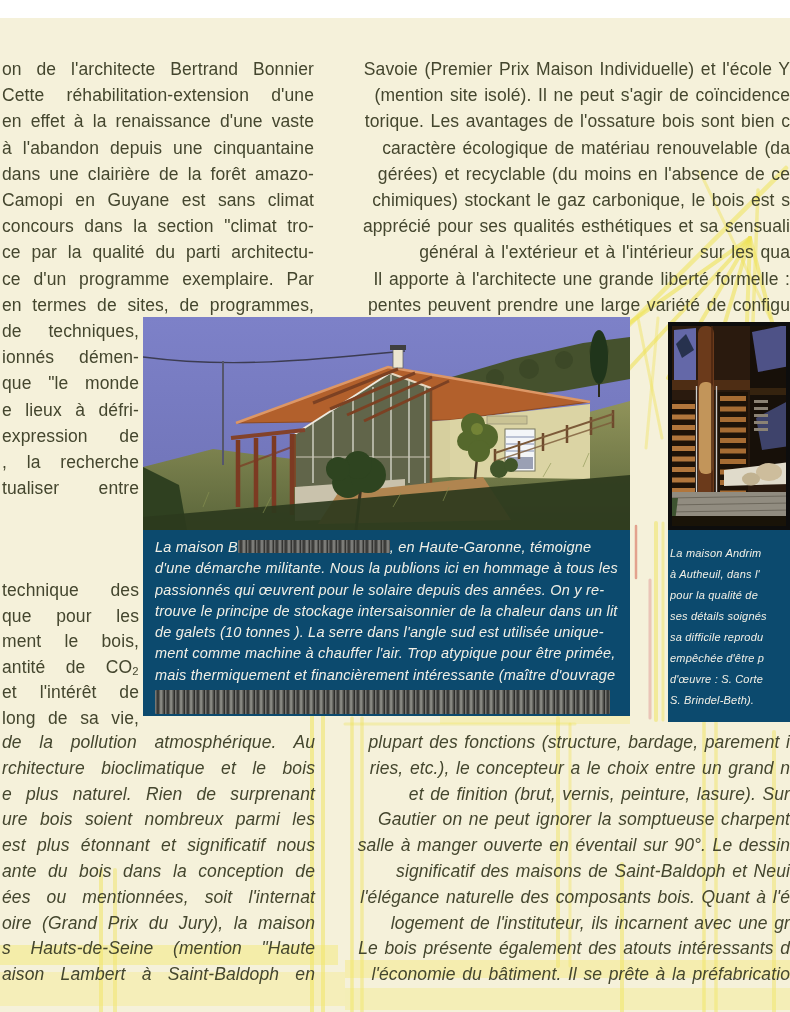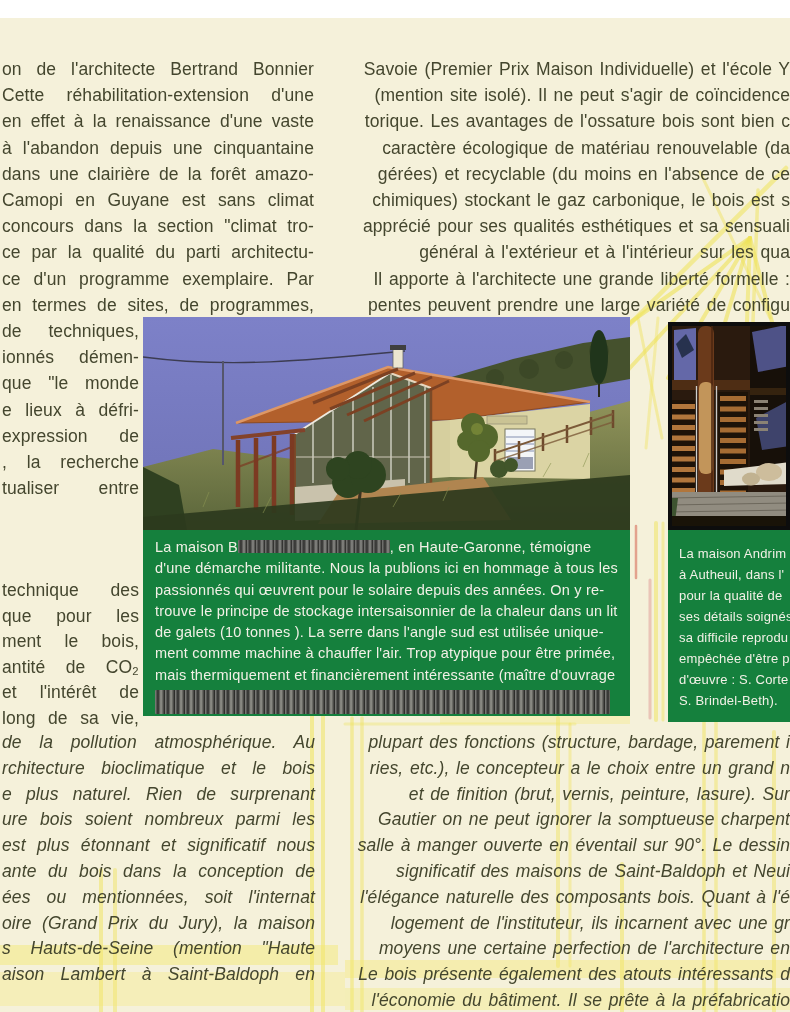--- a/index.html
+++ b/index.html
@@ -8,27 +8,27 @@
     background:#f5f1da;
     font-family:"Liberation Sans","DejaVu Sans",sans-serif;
     color:#44462e;
     margin-top:18px;
   }
   .col{position:absolute; font-size:17.5px; line-height:26.2px; letter-spacing:.1px; z-index:3;}
   .jl{text-align:justify; text-align-last:justify; white-space:normal;}
   .nl{white-space:nowrap; word-spacing:1.6px;}
   .clip{overflow:hidden;text-align:right;}
   .cap{
-    position:absolute; background:#15803d; color:#f2f0e6; z-index:3;
-    letter-spacing:.2px;
+    position:absolute; background:#0c4a6e; color:#f2f0e6; z-index:3;
+    font-style:italic; letter-spacing:.2px;
   }
   .capMain{left:143px; top:512px; width:487px; height:186px; padding:7px 10px 0 12px; box-sizing:border-box;
            font-size:14.5px; line-height:21.3px;}
-  .capSide{left:668px; top:512px; width:122px; height:192px; padding:13px 0 0 11px; box-sizing:border-box;
-           font-size:13px; line-height:21px; overflow:hidden;}
+  .capSide{left:668px; top:512px; width:122px; height:192px; padding:13px 0 0 2px; box-sizing:border-box;
+           font-size:11px; line-height:21px; overflow:hidden;}
   .capLine{white-space:nowrap; overflow:hidden;}
   .redact{
     display:inline-block; vertical-align:-1px; height:13px; width:152px;
     background:repeating-linear-gradient(90deg,#7b7b78 0px,#2e2e2c 3px,#8c8c88 6px,#232321 9px);
     filter:blur(.6px); border-radius:1px;
   }
   .redactBar{
     display:block; width:455px; height:24px; margin-top:4px;
     background:repeating-linear-gradient(90deg,#868682 0px,#2a2a28 3px,#97978f 6px,#1f1f1d 10px);
     filter:blur(.7px); border-radius:1px;
@@ -145,21 +145,20 @@
 
   <div class="col clip" style="left:345px; top:712px; width:445px; line-height:25.8px;font-style:italic;">
     <div class="nl">plupart des fonctions (structure, bardage, parement i</div>
     <div class="nl">ries, etc.), le concepteur a le choix entre un grand n</div>
     <div class="nl">et de finition (brut, vernis, peinture, lasure). Sur</div>
     <div class="nl">Gautier on ne peut ignorer la somptueuse charpent</div>
     <div class="nl">salle à manger ouverte en éventail sur 90°. Le dessin</div>
     <div class="nl">significatif des maisons de Saint-Baldoph et Neui</div>
     <div class="nl">l'élégance naturelle des composants bois. Quant à l'é</div>
     <div class="nl">logement de l'instituteur, ils incarnent avec une gr</div>
-    <div class="nl">moyens une certaine perfection de l'architecture en</div>
     <div class="nl">Le bois présente également des atouts intéressants d</div>
     <div class="nl">l'économie du bâtiment. Il se prête à la préfabricatio</div>
   </div>
 
   <div class="fig" style="left:143px; top:299px; width:487px; height:213px;">
     <svg width="487" height="213" viewBox="0 0 487 213">
       <defs>
         <linearGradient id="gsky" x1="0" y1="0" x2="0" y2="1">
           <stop offset="0" stop-color="#7d81c8"></stop>
             <stop offset="1" stop-color="#6e72b6"></stop>

